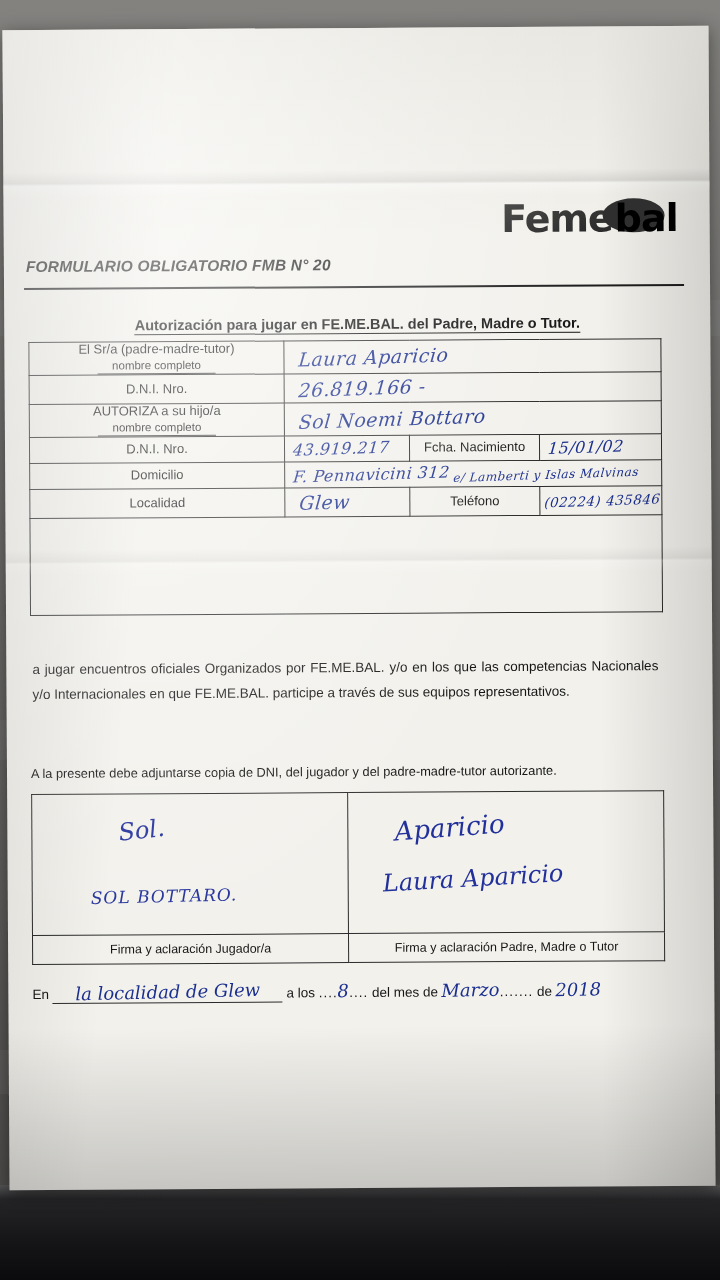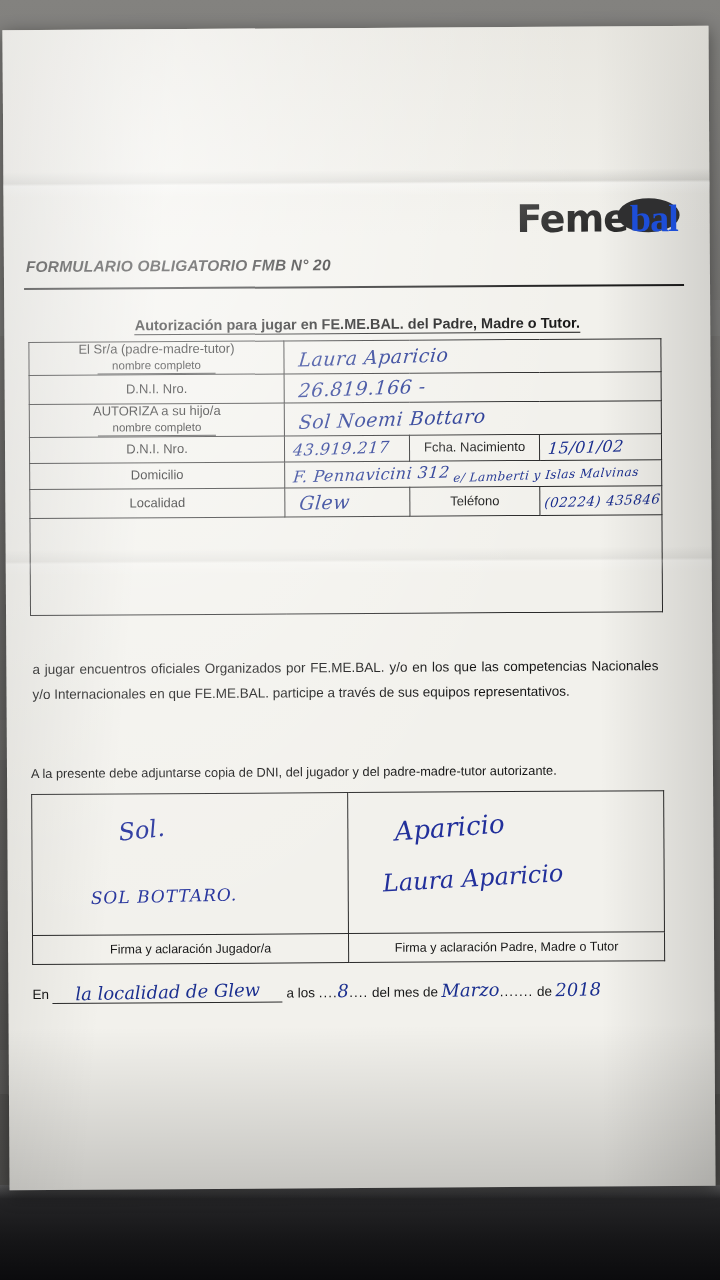--- a/index.html
+++ b/index.html
@@ -79,24 +79,23 @@
     top: 170px;
     font-size: 38px;
     font-weight: bold;
     letter-spacing: -1px;
     color: #2a2a2a;
     font-family: "DejaVu Sans", sans-serif;
   }
   .logo .ball {
     display: inline-block;
     position: relative;
-    color: #1d4ed8;
+    color: #000000;
     z-index: 2;
     padding: 0 6px 0 2px;
-    font-family: Liberation Serif, serif;
   }
   .logo .ball:before {
     content: "";
     position: absolute;
     left: -10px; top: 2px;
     width: 62px; height: 34px;
     border-radius: 50%;
     background: #2f2f30;
     z-index: -1;
   }

